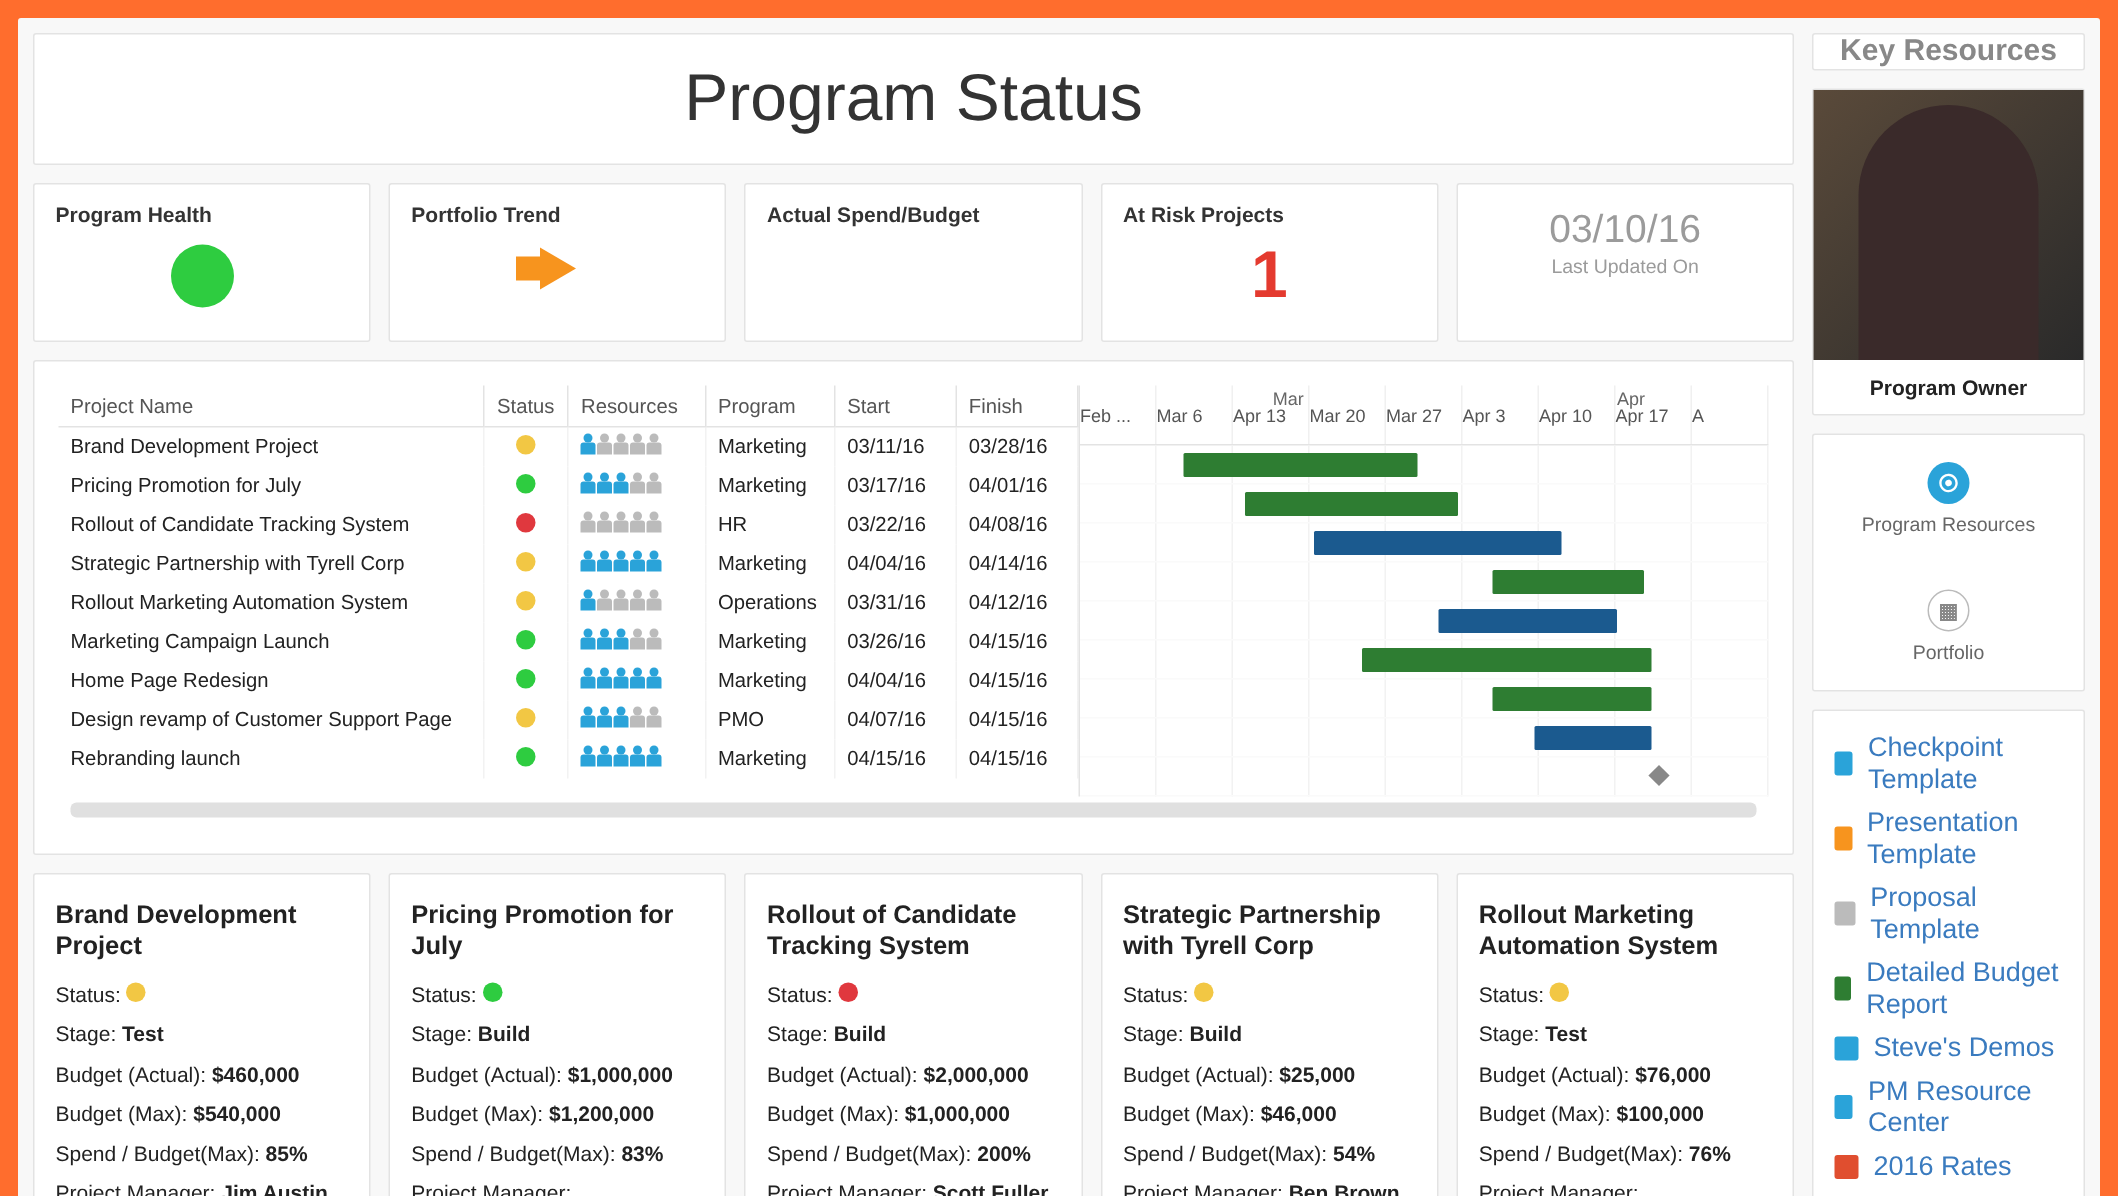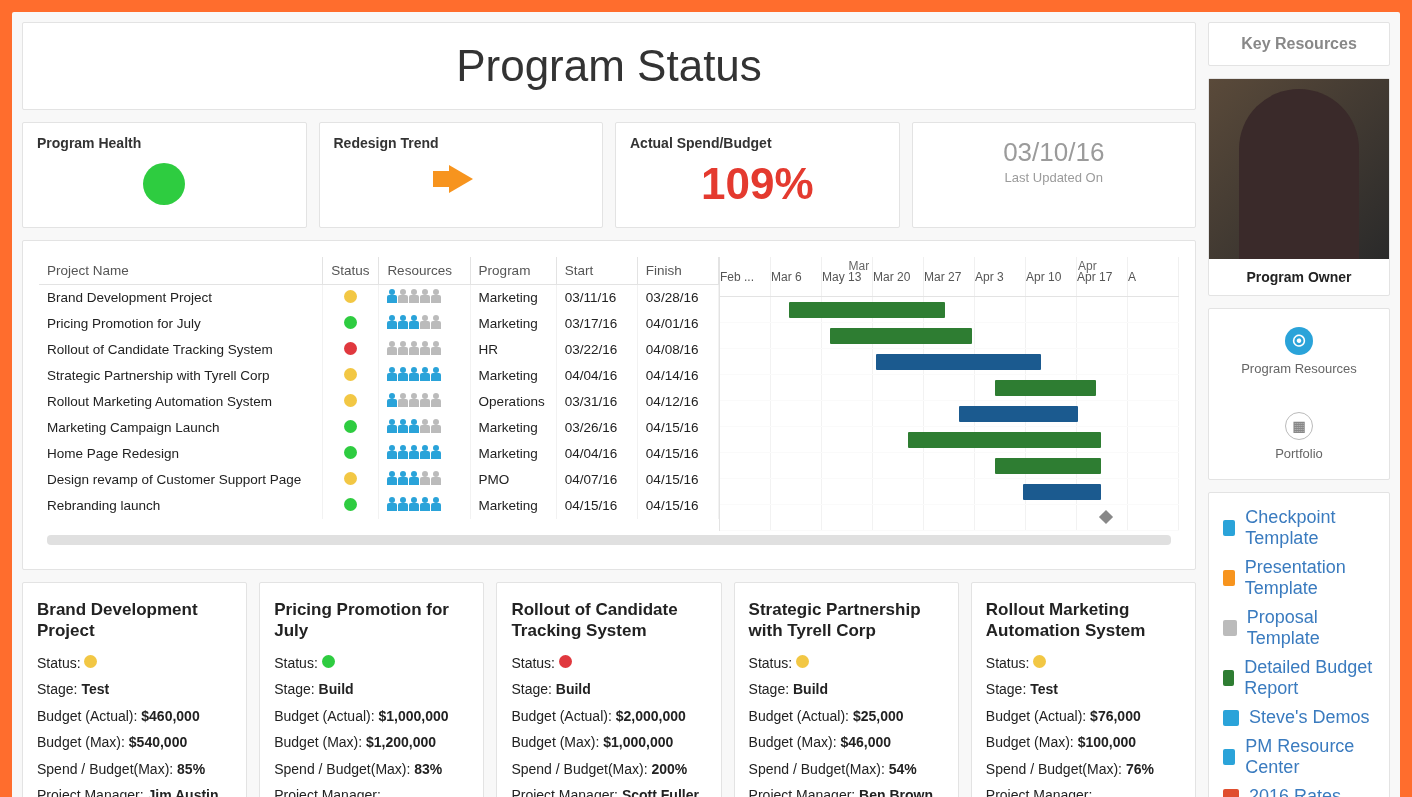--- a/index.html
+++ b/index.html
@@ -73,21 +73,21 @@
   .scroll-hint{height:10px;background:#e0e0e0;border-radius:4px;margin:4px 8px 8px;}
 
   
   .cards-row{display:flex;gap:12px;}
   .card{flex:1;padding:16px 14px 10px;font-size:14px;line-height:1.9;}
   .card h3{font-size:17px;font-weight:700;margin-bottom:8px;line-height:1.25;}
   .card .lbl{display:inline;}
   .card .val{font-weight:700;}
 
   
-  .side-title{padding:12px;text-align:center;font-size:16px;font-weight:600;color:#888;}
+  .side-title{text-align:center;font-size:20px;font-weight:600;color:#888;}
   .owner-photo{width:100%;height:180px;background:linear-gradient(135deg,#5a4a3a,#2a2a2a);position:relative;overflow:hidden;}
   .owner-photo::after{content:"";position:absolute;left:50%;bottom:-10px;transform:translateX(-50%);width:120px;height:180px;border-radius:60px 60px 0 0;background:#3a2a2a;}
   .owner-photo .face{position:absolute;left:50%;top:40px;transform:translateX(-50%);width:64px;height:80px;border-radius:40px;background:#e8c8b0;}
   .owner-caption{padding:10px;text-align:center;font-weight:600;}
   .side-links{padding:14px;display:flex;flex-direction:column;gap:8px;}
   .side-link{display:flex;align-items:center;gap:10px;font-size:18px;color:#3a7bbf;}
   .res-tile{display:flex;flex-direction:column;align-items:center;gap:6px;padding:18px 6px;}
   .res-tile .ic{width:28px;height:28px;border-radius:50%;background:#2aa3d9;display:flex;align-items:center;justify-content:center;color:#fff;font-weight:700;}
   .res-tile .lbl{font-size:13px;color:#666;}
   .sq{width:16px;height:16px;border-radius:2px;display:inline-block;}
@@ -101,26 +101,29 @@
     <div class="panel title-panel">
       <h1>Program Status</h1>
     </div>
 
     <div class="kpi-row">
       <div class="panel kpi">
         <div class="kpi-label">Program Health</div>
         <span class="dot dot-green-lg"></span>
       </div>
       <div class="panel kpi">
-        <div class="kpi-label">Redesign Trend</div>
+        <div class="kpi-label">Portfolio Trend</div>
         <span class="arr-right"></span>
       </div>
       <div class="panel kpi">
         <div class="kpi-label">Actual Spend/Budget</div>
-        <div class="kpi-big-red">109%</div>
+      </div>
+      <div class="panel kpi">
+        <div class="kpi-label">At Risk Projects</div>
+        <div class="kpi-big-red">1</div>
       </div>
       <div class="panel kpi">
         <div class="kpi-date">03/10/16</div>
         <div class="kpi-sub">Last Updated On</div>
       </div>
     </div>
 
     <div class="panel grid-panel">
       <div class="grid-wrap">
         <div class="table-side">
@@ -264,21 +267,21 @@
                 </tr>
               </tbody>
           </table>
         </div>
         <div class="gantt-side">
           <div class="gantt-month" style="left:28%">Mar</div>
           <div class="gantt-month" style="left:78%">Apr</div>
           <div class="gantt-head" id="gantt-head">
               <div class="gcol">Feb ...</div>
               <div class="gcol">Mar 6</div>
-              <div class="gcol">May 13</div>
+              <div class="gcol">Apr 13</div>
               <div class="gcol">Mar 20</div>
               <div class="gcol">Mar 27</div>
               <div class="gcol">Apr 3</div>
               <div class="gcol">Apr 10</div>
               <div class="gcol">Apr 17</div>
               <div class="gcol">A</div>
             </div>
           <div class="gantt-rows" id="gantt-rows">
             <div class="gantt-grid" id="gantt-grid">
                 <div></div>

